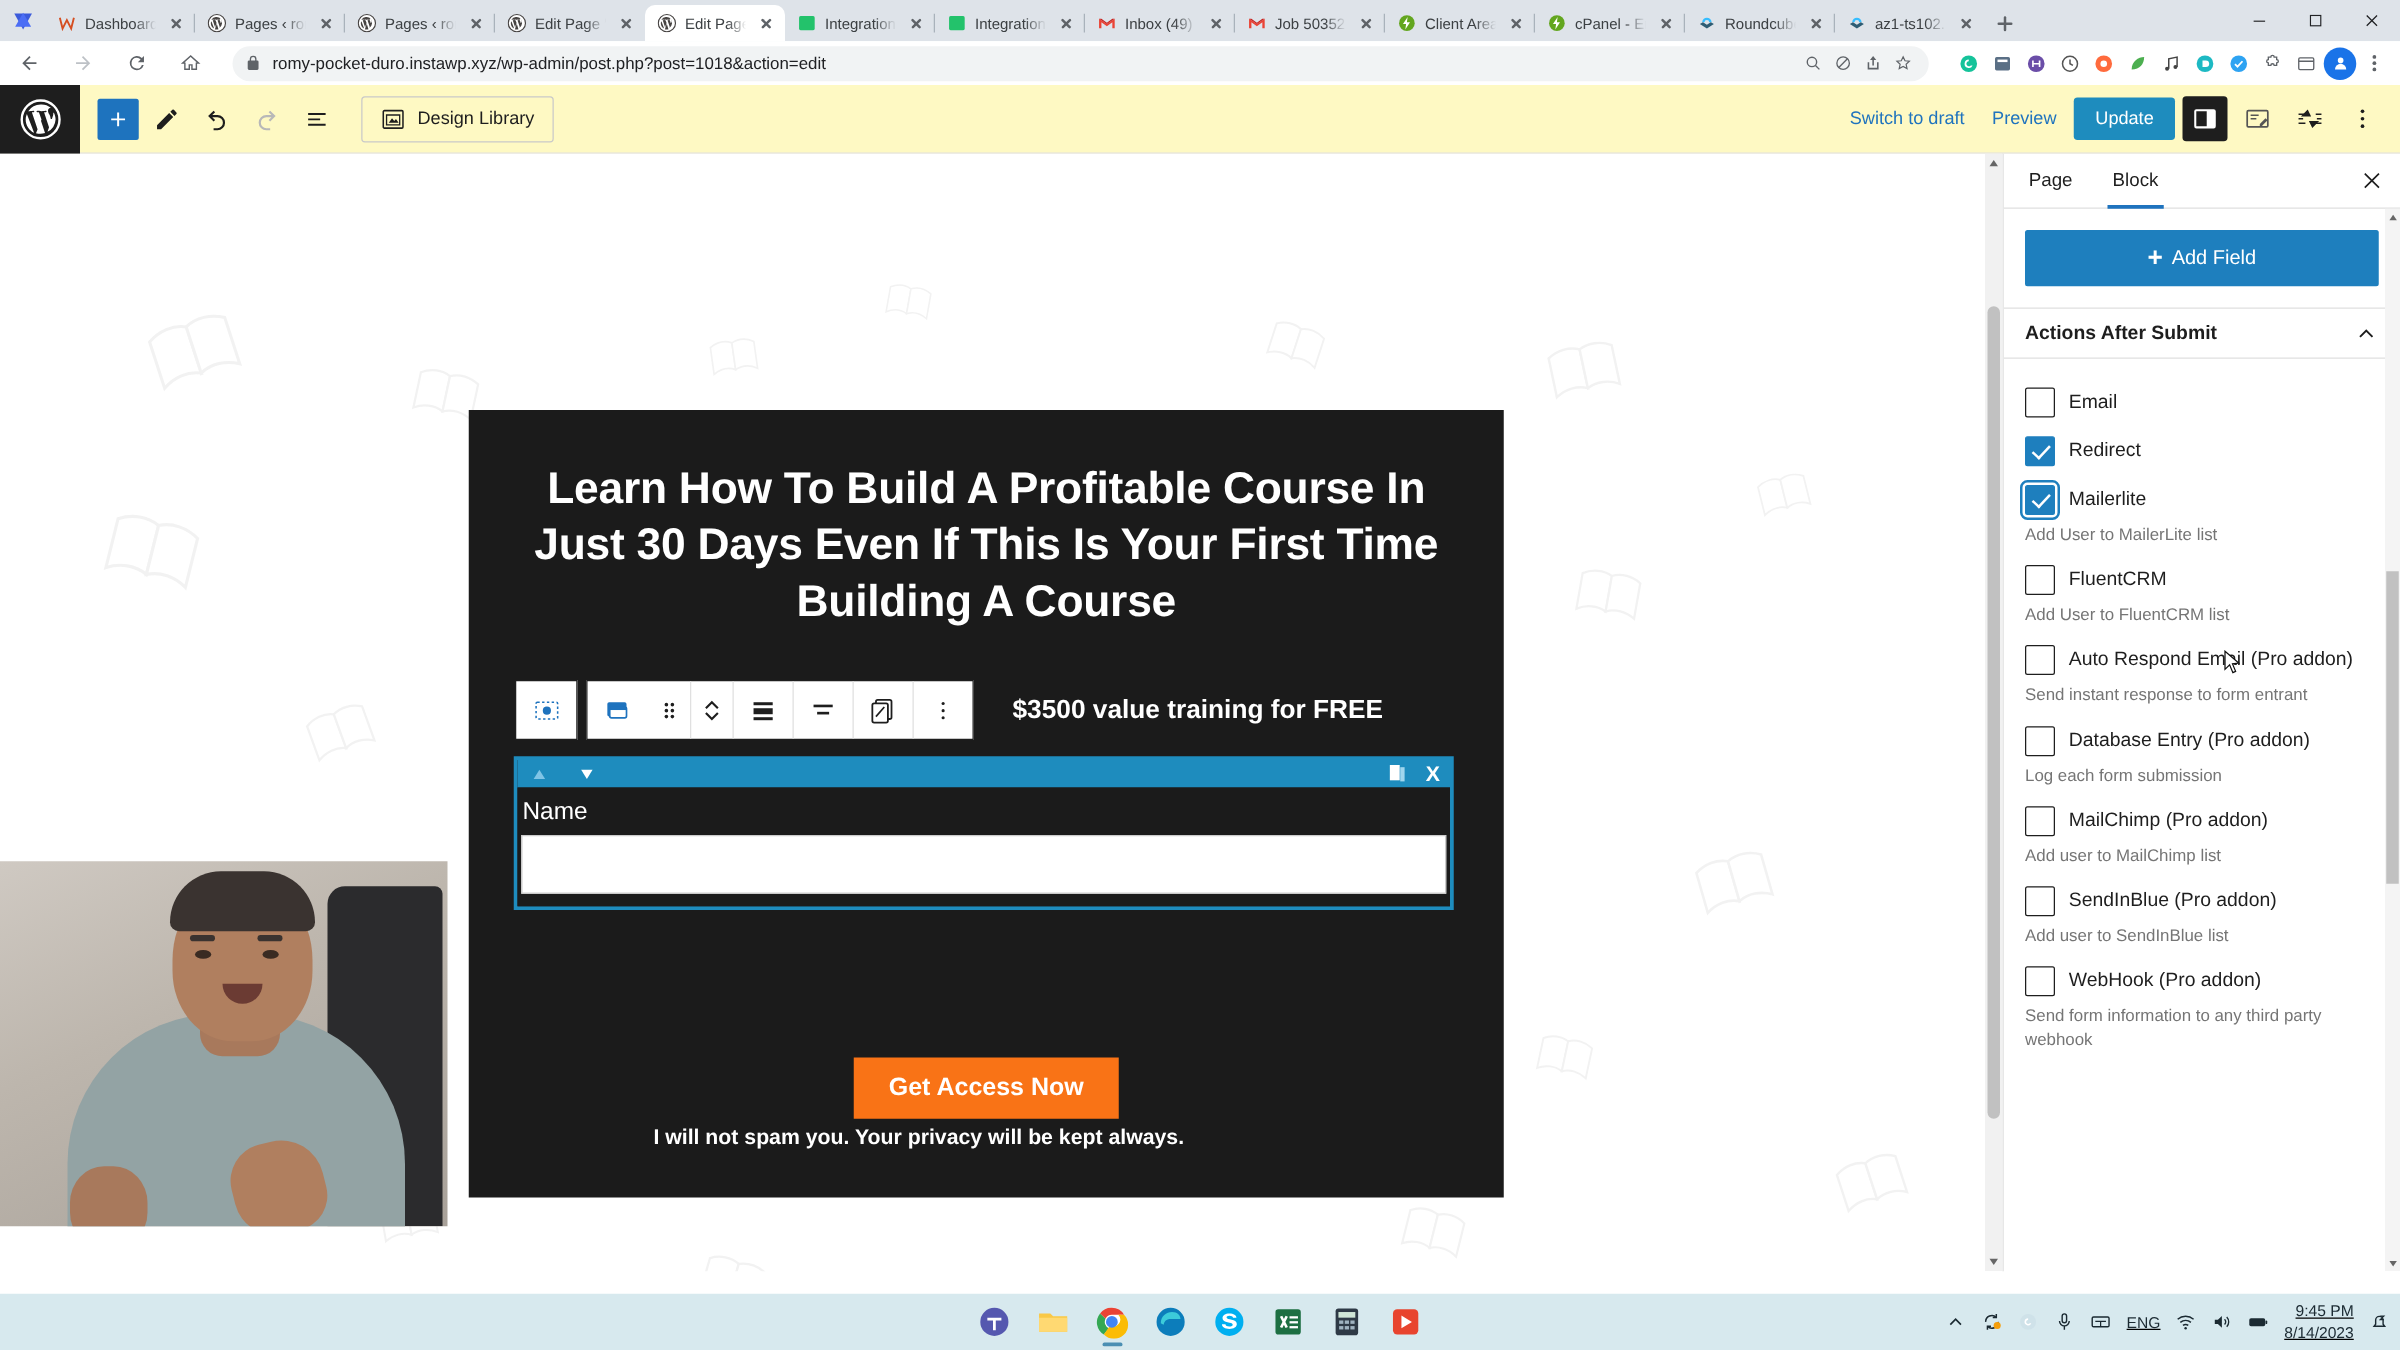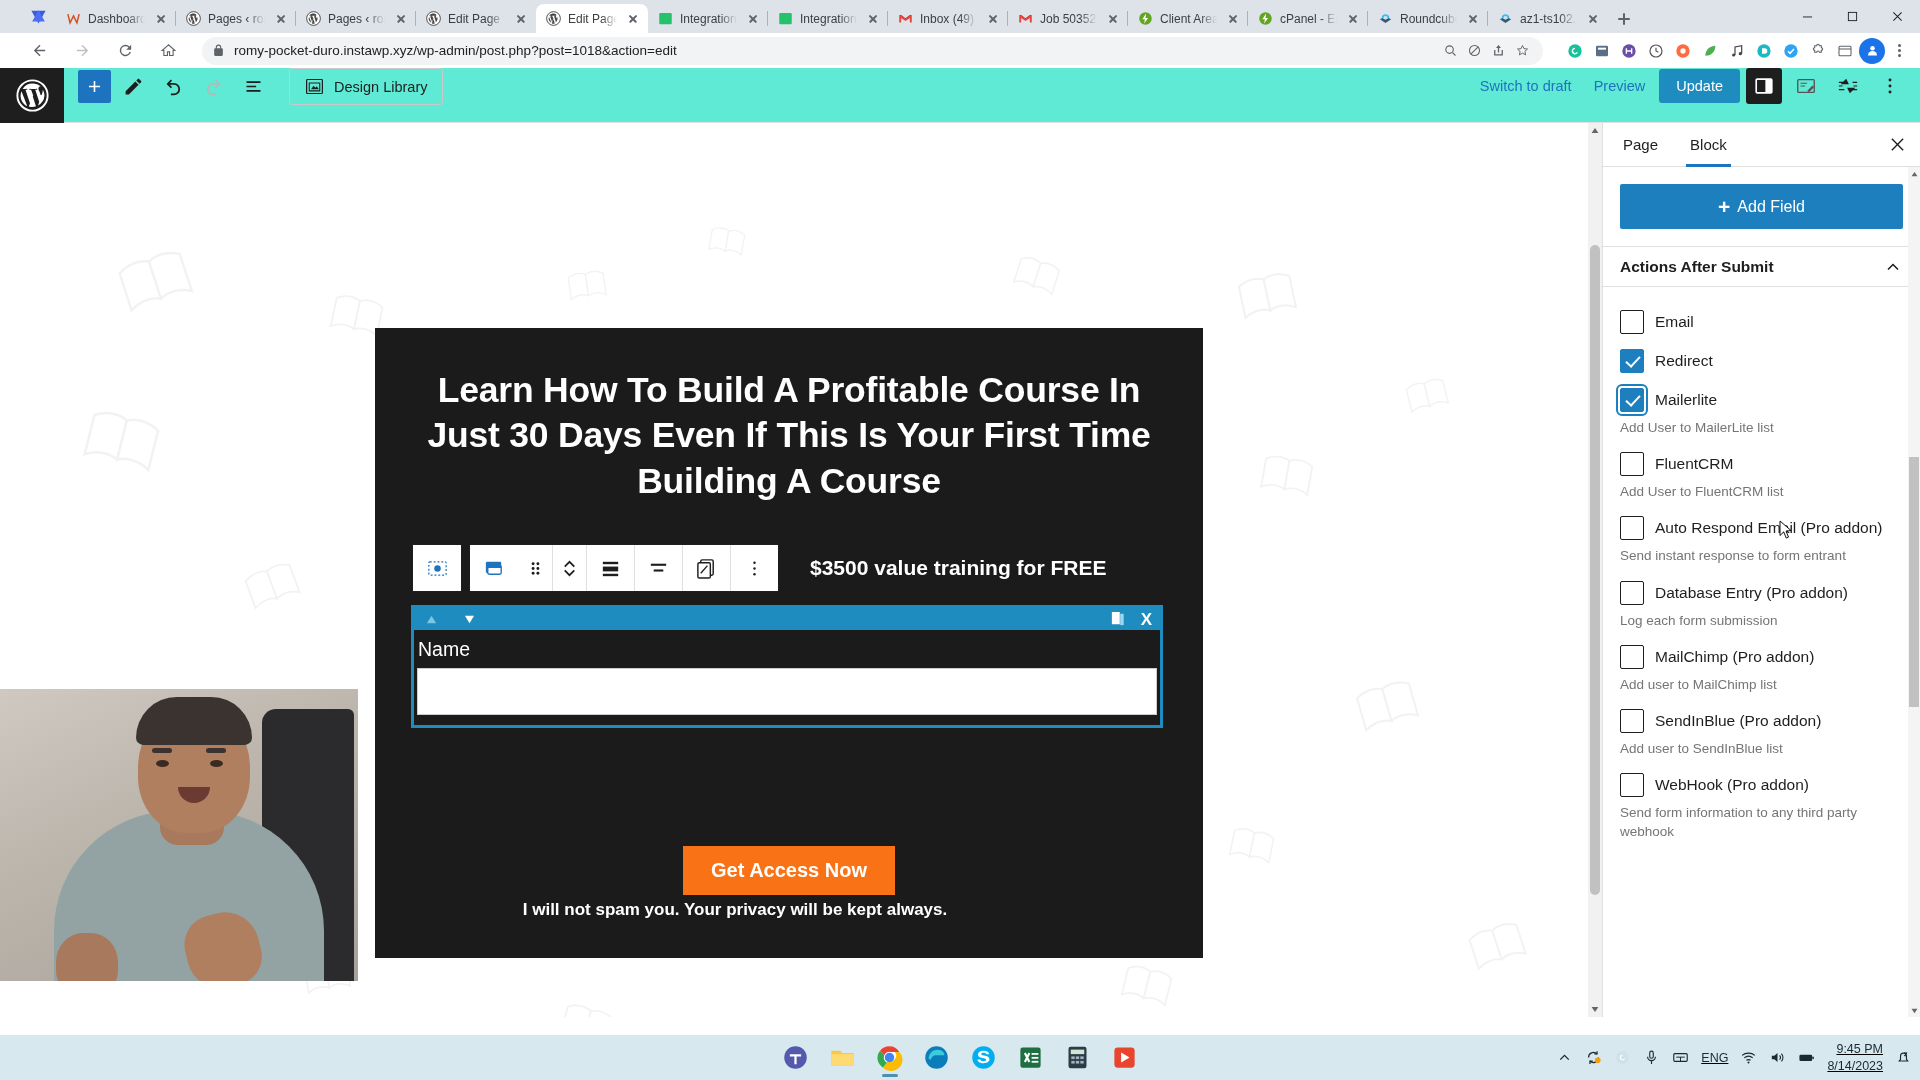--- a/index.html
+++ b/index.html
@@ -5,21 +5,21 @@
   * { box-sizing: border-box; margin: 0; padding: 0; }
   html, body {
     width: 1920px; height: 1080px;
     overflow: hidden;
     font-family: "Liberation Sans", sans-serif;
     background: #fff;
   }
   .screen { position: relative; width: 1920px; height: 1080px; }
 
   
-  .browser-chrome { background: #dee3e9; height: 33px; display: flex; align-items: flex-end; padding-left: 20px; }
+  .browser-chrome { background: #dee3e9; height: 33px; display: flex; align-items: flex-end; padding-left: 0; }
   .chrome-logo { width: 36px; height: 33px; display: flex; align-items: center; justify-content: center; }
   .chrome-logo svg { width: 17px; height: 17px; }
   .tabstrip { display: flex; align-items: flex-end; height: 33px; flex: 1; overflow: hidden; }
   .tab {
     display: flex; align-items: center;
     height: 29px; min-width: 0;
     padding: 0 6px 0 9px;
     border-radius: 8px 8px 0 0;
     position: relative;
     gap: 7px;
@@ -49,21 +49,21 @@
   .newtab::before, .newtab::after {
     content: ""; position: absolute; background: #5f6368; border-radius: 1px;
   }
   .newtab::before { left: 8px; top: 13.3px; width: 12px; height: 1.6px; }
   .newtab::after  { left: 13.2px; top: 8px; width: 1.6px; height: 12px; }
   .win-ctrls { display: flex; align-items: center; height: 33px; margin-left: auto; }
   .win-btn { width: 45px; height: 33px; display: flex; align-items: center; justify-content: center; }
   .win-btn svg { width: 11px; height: 11px; }
 
   
-  .addrbar { background: #fff; height: 35px; display: flex; align-items: center; padding: 0 8px; gap: 13px; margin-left: 16px; }
+  .addrbar { background: #fff; height: 35px; display: flex; align-items: center; padding: 0 8px; gap: 13px; }
   .nav-ico { width: 30px; height: 30px; display: flex; align-items: center; justify-content: center; flex: 0 0 30px; }
   .nav-ico svg { width: 17px; height: 17px; }
   .omnibox {
     flex: 1; height: 28px; background: #f1f3f4; border-radius: 14px;
     display: flex; align-items: center; padding: 0 10px; gap: 9px; margin: 0 6px;
     min-width: 0;
   }
   .omnibox .url { font-size: 13.5px; color: #202124; white-space: nowrap; overflow: hidden; }
   .omni-right { display: flex; align-items: center; gap: 2px; margin-left: auto; }
   .omni-ico { width: 22px; height: 22px; display: flex; align-items: center; justify-content: center; }
@@ -72,22 +72,22 @@
   .ext { width: 26px; height: 26px; display: flex; align-items: center; justify-content: center; flex: 0 0 26px; }
   .ext svg { width: 16px; height: 16px; display: block; }
   .avatar-btn { width: 26px; height: 26px; border-radius: 50%; background: #1a73e8; display:flex; align-items:center; justify-content:center; }
   .avatar-btn svg { width: 15px; height: 15px; }
   .kebab { width: 26px; height: 26px; display: flex; flex-direction: column; align-items: center; justify-content: center; gap: 2.4px; }
   .kebab i { width: 3px; height: 3px; border-radius: 50%; background: #5f6368; display:block; }
 
   
   .wp-area { position: relative; height: 949px; background: #fff; }
   .wp-topbar {
-    height: 55px; display: flex; align-items: flex-start;
-    border-bottom: 1px solid #e0e0e0; background: #5eead4;
+    height: 55px; display: flex; align-items: center;
+    border-bottom: 1px solid #e0e0e0; background: #fef9c3;
   }
   .wp-logo {
     width: 64px; height: 55px; background: #1e1e1e;
     display: flex; align-items: center; justify-content: center; flex: 0 0 64px;
   }
   .wp-logo svg { width: 33px; height: 33px; }
   .wp-tools { display: flex; align-items: center; gap: 4px; padding-left: 14px; }
   .tbtn { width: 36px; height: 36px; display: flex; align-items: center; justify-content: center; border-radius: 3px; }
   .tbtn svg { width: 21px; height: 21px; }
   .tbtn.add { background: #1e73be; width: 33px; height: 33px; border-radius: 2px; }

